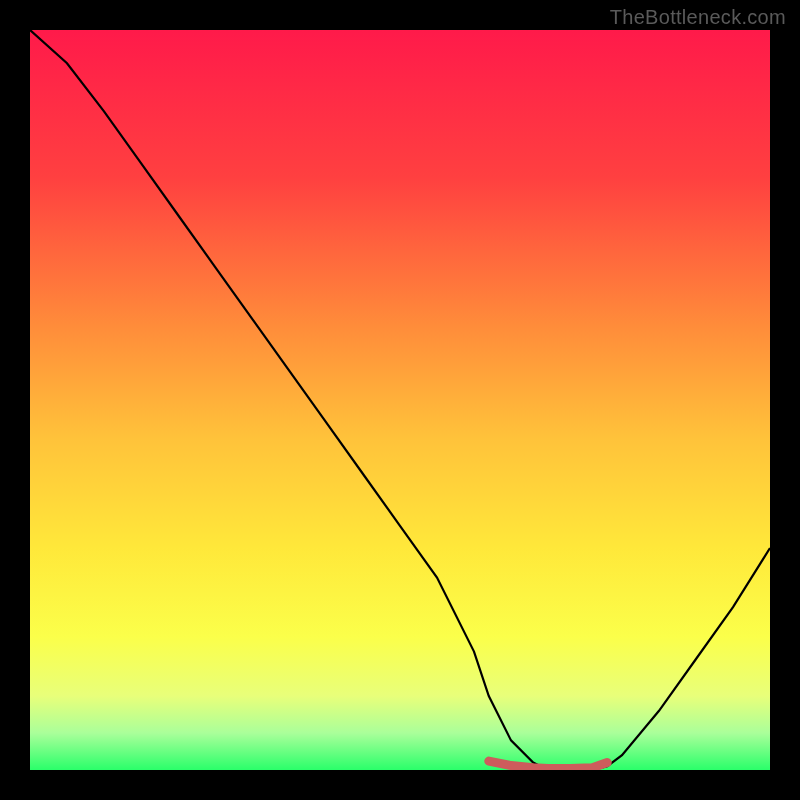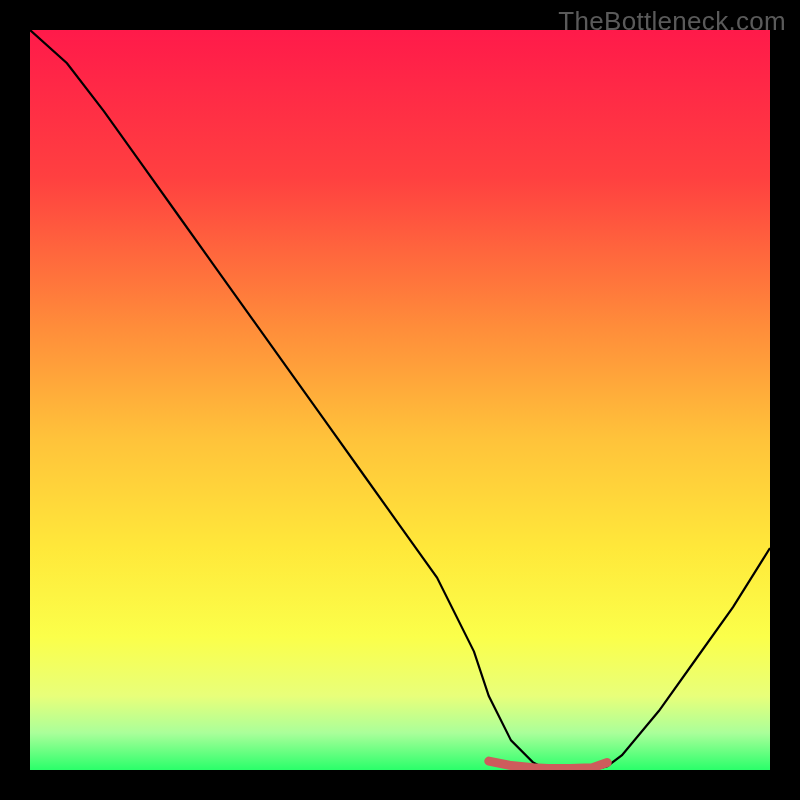--- a/index.html
+++ b/index.html
@@ -1,17 +1,17 @@
 <!DOCTYPE html>
 <html><head>
 <meta charset="utf-8">
 <style>
   * { margin: 0; padding: 0; box-sizing: border-box; }
   body { width: 800px; height: 800px; background: #000; position: relative; font-family: Arial, sans-serif; }
-  .watermark { position: absolute; top: 6px; right: 14px; color: #5a5a5a; font-size: 26px; font-weight: 500; z-index: 10; letter-spacing: 0.3px; }
+  .watermark { position: absolute; top: 6px; right: 14px; color: #5a5a5a; font-size: 20px; font-weight: 500; z-index: 10; letter-spacing: 0.3px; }
   .chart-area { position: absolute; top: 30px; left: 30px; width: 740px; height: 740px; }
   .gradient-bg { position: absolute; top: 0; left: 0; width: 100%; height: 100%; }
   .curve { position: absolute; top: 0; left: 0; width: 100%; height: 100%; pointer-events: none; }
 </style>
 </head>
 <body>
 
 <div class="watermark">TheBottleneck.com</div>
 
 <div class="chart-area">

